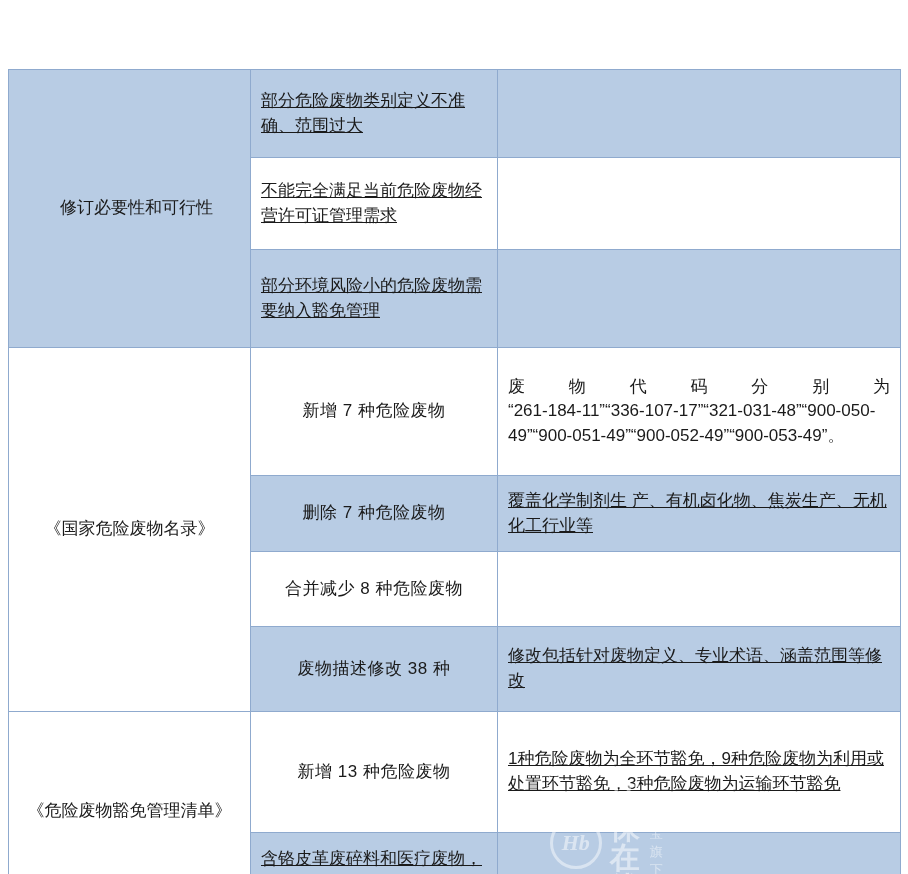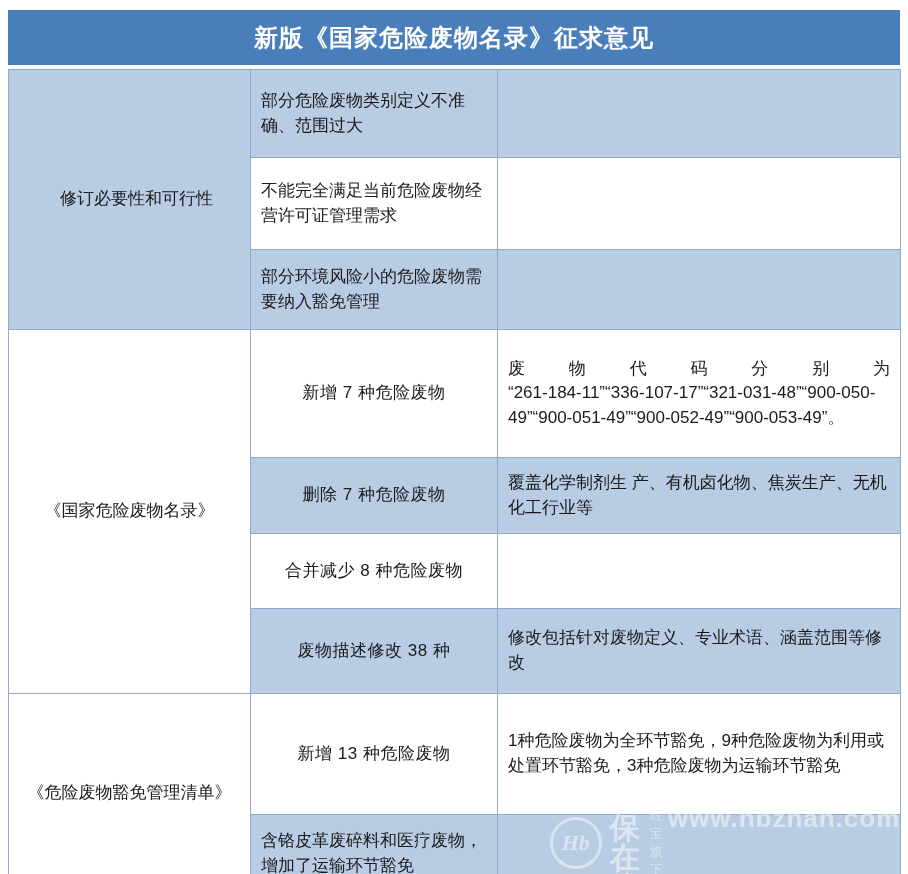--- a/index.html
+++ b/index.html
@@ -82,20 +82,21 @@
     line-height: 1.4;
   }
   .mid-label {
     font-size: 17px;
     text-align: center;
     letter-spacing: 0.5px;
   }
   .body-text {
     font-size: 17px;
     line-height: 1.5;
+    text-decoration: underline;
   }
   .code-text {
     font-size: 17px;
     line-height: 1.5;
   }
   .code-head {
     display: block;
     text-align: justify;
     text-align-last: justify;
   }
@@ -154,38 +155,35 @@
     margin-top: 2px;
     margin-left: 4px;
     line-height: 1;
   }
 </style>
 </head>
 <body>
 
 <div class="page">
 
-  <div class="title-bar">
-    <span class="title-text">新版《国家危险废物名录》征求意见</span>
-  </div>
 
   <table class="tbl">
     <tbody>
 
       <tr>
         <td class="col-a fill-blue cat-label" rowspan="3" style="height:88px;padding-left:24px;">修订必要性和可行性</td>
         <td class="col-b fill-blue body-text lft" style="height:88px;">部分危险废物类别定义不准确、范围过大</td>
         <td class="col-c fill-blue body-text lft"></td>
       </tr>
       <tr>
         <td class="col-b fill-white body-text lft" style="height:92px;">不能完全满足当前危险废物经营许可证管理需求</td>
         <td class="col-c fill-white body-text lft"></td>
       </tr>
       <tr>
-        <td class="col-b fill-blue body-text lft" style="height:80px;">部分环境风险小的危险废物需要纳入豁免管理</td>
+        <td class="col-b fill-blue body-text lft" style="height:98px;">部分环境风险小的危险废物需要纳入豁免管理</td>
         <td class="col-c fill-blue body-text lft"></td>
       </tr>
 
       <tr>
         <td class="col-a fill-white cat-label" rowspan="4">《国家危险废物名录》</td>
         <td class="col-b fill-white mid-label" style="height:128px;">新增 7 种危险废物</td>
         <td class="col-c fill-white code-text just">
           <span class="code-head">废物代码分别为</span><span>“261-184-11”“336-107-17”“321-031-48”“900-050-49”“900-051-49”“900-052-49”“900-053-49”。</span>
         </td>
       </tr>

